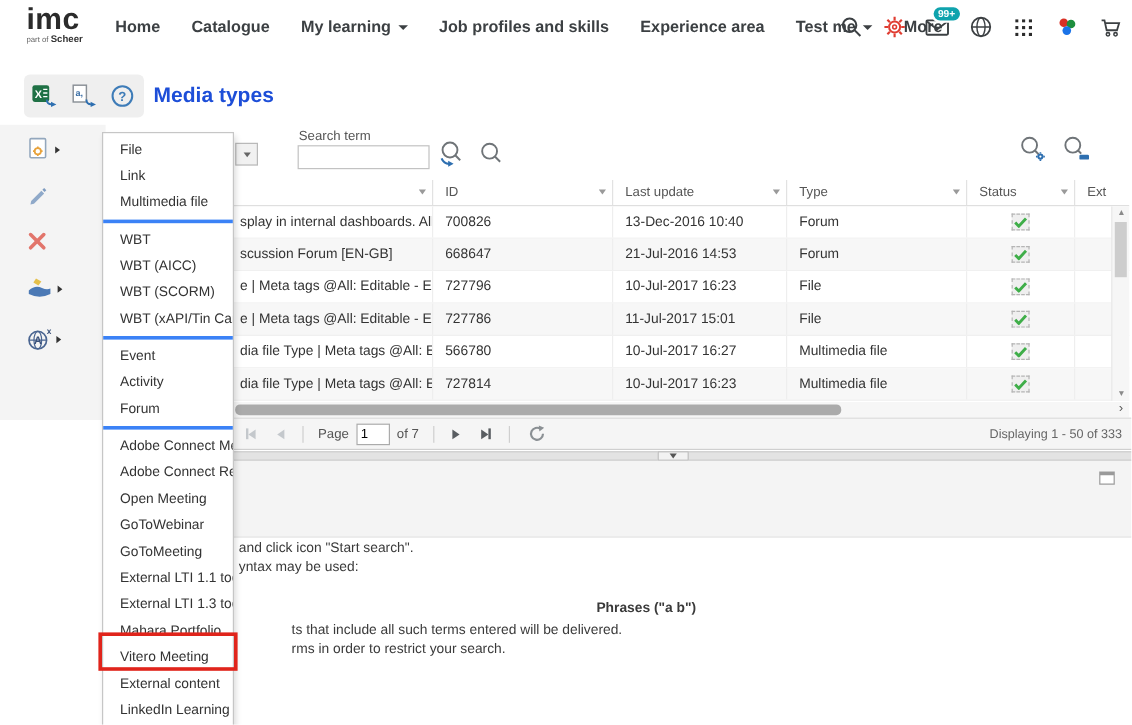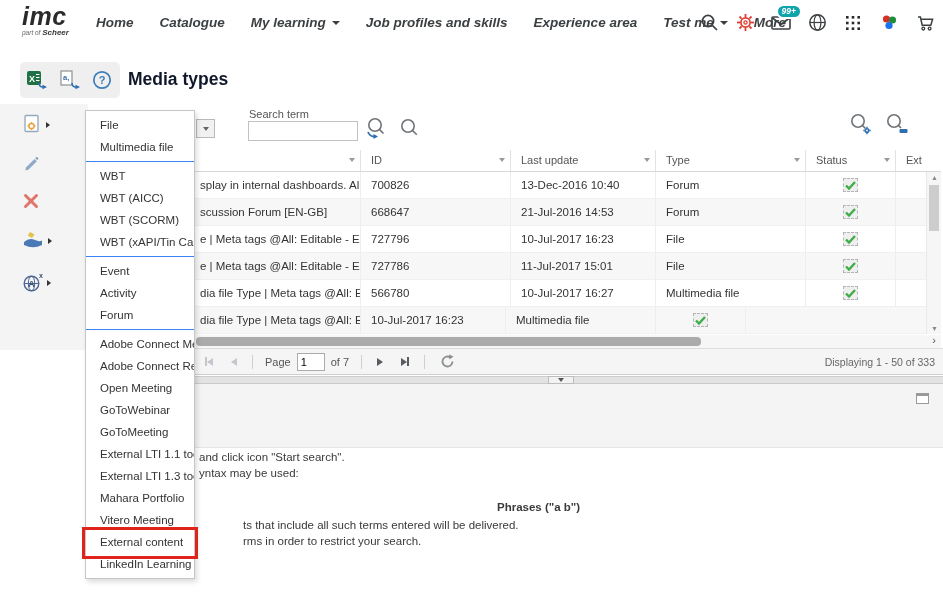--- a/index.html
+++ b/index.html
@@ -1,35 +1,35 @@
 <!DOCTYPE html>
 <html><head>
 <meta charset="utf-8">
 <style>
   * { margin:0; padding:0; box-sizing:border-box; }
   body { font-family:"Liberation Sans", sans-serif; background:#fff; }
   .screen { position:relative; width:943px; height:604px; background:#fff; overflow:hidden; }
 
   
-  .topnav { position:absolute; left:0; top:0; width:943px; height:48px; background:#fff;font-style:italic; }
+  .topnav { position:absolute; left:0; top:0; width:943px; height:48px; background:#fff; }
   .logo { position:absolute; left:22px; top:5px; }
   .logo-main { font-size:25px; font-weight:700; color:#2b2b2b; line-height:23px; letter-spacing:.5px; }
   .logo-sub { font-size:6.5px; color:#666; margin-top:0; }
   .logo-sub b { font-size:8px; color:#333; }
   .navitems { position:absolute; left:96px; top:0; height:45px; display:flex; align-items:center; gap:26px; }
   .navitem { display:flex; align-items:center; font-size:13.5px; font-weight:700; color:#3c4043; white-space:nowrap; cursor:pointer;justify-content:flex-end; }
   .caret-down { width:0; height:0; border-left:4px solid transparent; border-right:4px solid transparent; border-top:4px solid #3c4043; margin-left:6px; }
   .navicons { position:absolute; right:8px; top:0; height:45px; display:flex; align-items:center; gap:16px; }
   .nicon { position:relative; width:20px; height:20px; display:flex; align-items:center; justify-content:center; cursor:pointer; }
   .badge { position:absolute; top:-9px; right:-11px; background:#0fa3ad; color:#fff; font-size:8.5px; font-weight:700; padding:1px 4px 2px; border-radius:8px; border:2px solid #fff; line-height:1; }
 
   
   .toolbar { position:absolute; left:20px; top:62px; width:100px; height:36px; background:#efefef; border-radius:5px; display:flex; align-items:center; justify-content:center; gap:11px; }
   .tbicon { width:22px; height:20px; cursor:pointer; }
-  .page-title { position:absolute; left:128px; top:69px; font-size:17.5px; font-weight:700; color:#0f172a; }
+  .page-title { position:absolute; left:128px; top:69px; font-size:17.5px; font-weight:700; color:#1d4ed8; }
 
   
   .sidebar { position:absolute; left:0; top:104px; width:88px; height:246px; background:#f4f4f4; }
   .sbitem { position:absolute; left:22px; display:flex; align-items:center; gap:4px; cursor:pointer; }
   .caret-right { width:0; height:0; border-top:3.5px solid transparent; border-bottom:3.5px solid transparent; border-left:4px solid #333; }
 
   
   .sel-stub { position:absolute; left:196px; top:119px; width:19px; height:19px; background:#f1f1f1; border:1px solid #b9b9b9; display:flex; align-items:center; justify-content:center; cursor:pointer; }
   .sel-stub .tri { width:0; height:0; border-left:3.5px solid transparent; border-right:3.5px solid transparent; border-top:4px solid #666; }
   .search-label { position:absolute; left:249px; top:108px; font-size:11px; color:#555; }
@@ -85,21 +85,21 @@
   .help { font-size:11.5px; color:#3a3a3a; line-height:16px; }
   .help-line1 { position:absolute; left:199px; top:449px; }
   .help-line2 { position:absolute; left:199px; top:465px; }
   .help-left { position:absolute; left:199px; top:517px;padding-left:44px; }
   .help-right { position:absolute; left:497px; top:499px; width:382px; }
   .help-right .hr-title { font-weight:700; margin-bottom:3px; }
 
   
   .menu { position:absolute; left:85px; top:110px; width:110px; background:#fff; border:1px solid #c6c6c6; box-shadow:2px 3px 5px rgba(0,0,0,.14); z-index:5; }
   .mgroup { padding:3px 0; }
-  .mgroup + .mgroup { border-top:1px solid #3b82f6; }
+  .mgroup + .mgroup { border-top:3px solid #3b82f6; }
   .mitem { height:22px; line-height:22px; padding-left:14px; font-size:11.5px; color:#333; white-space:nowrap; overflow:hidden; cursor:pointer; }
   .redbox { position:absolute; left:82px; top:527px; width:116px; height:32px; border:3px solid #e0241b; z-index:6; pointer-events:none; }
 </style>
 </head>
 <body>
 
 <div class="screen">
 
   <div class="topnav">
     <div class="logo">
@@ -394,20 +394,21 @@
           <span class="chk">
             <svg width="11" height="9" viewBox="0 0 11 9">
               <polyline points="1,4.5 4,7.5 10,1" fill="none" stroke="#3fae49" stroke-width="2.4"></polyline>
             </svg>
           </span>
         </div>
       <div class="tc c5"></div>
     </div>
     <div class="trow">
       <div class="tc c0 cname">dia file Type | Meta tags @All: Edi...</div>
+      <div class="tc c1">727814</div>
       <div class="tc c2">10-Jul-2017 16:23</div>
       <div class="tc c3">Multimedia file</div>
       <div class="tc c4 cstatus">
           <span class="chk">
             <svg width="11" height="9" viewBox="0 0 11 9">
               <polyline points="1,4.5 4,7.5 10,1" fill="none" stroke="#3fae49" stroke-width="2.4"></polyline>
             </svg>
           </span>
         </div>
       <div class="tc c5"></div>
@@ -473,20 +474,21 @@
     <div>ts that include all such terms entered will be delivered.</div>
     <div>rms in order to restrict your search.</div>
   </div>
   <div class="help help-right">
     <div class="hr-title">Phrases ("a b")</div>
   </div>
 
   <div class="menu">
     <div class="mgroup">
       <div class="mitem">File</div>
+      <div class="mitem">Link</div>
       <div class="mitem">Multimedia file</div>
     </div>
     <div class="mgroup">
       <div class="mitem">WBT</div>
       <div class="mitem">WBT (AICC)</div>
       <div class="mitem">WBT (SCORM)</div>
       <div class="mitem">WBT (xAPI/Tin Can)</div>
     </div>
     <div class="mgroup">
       <div class="mitem">Event</div>

